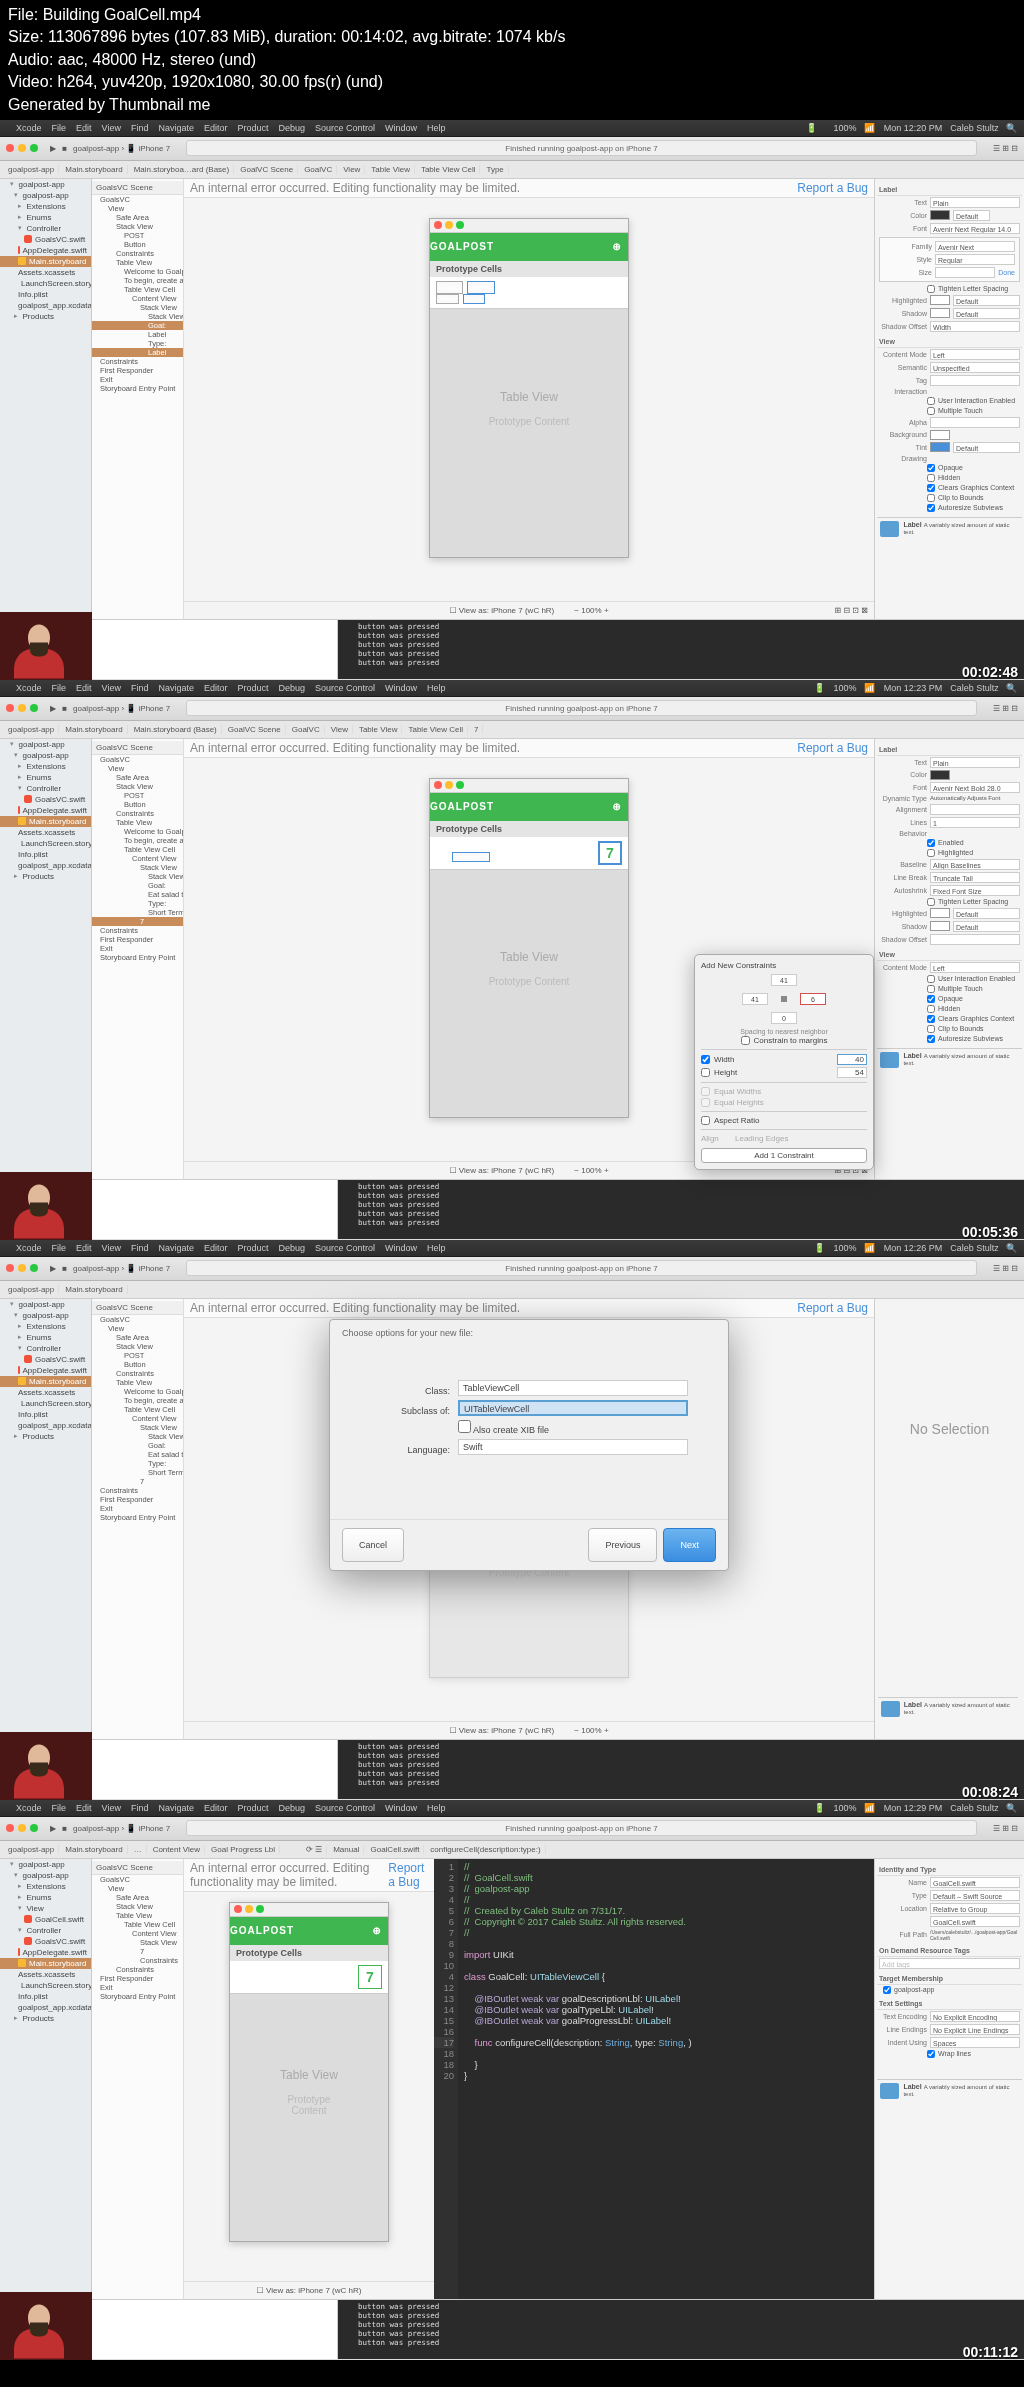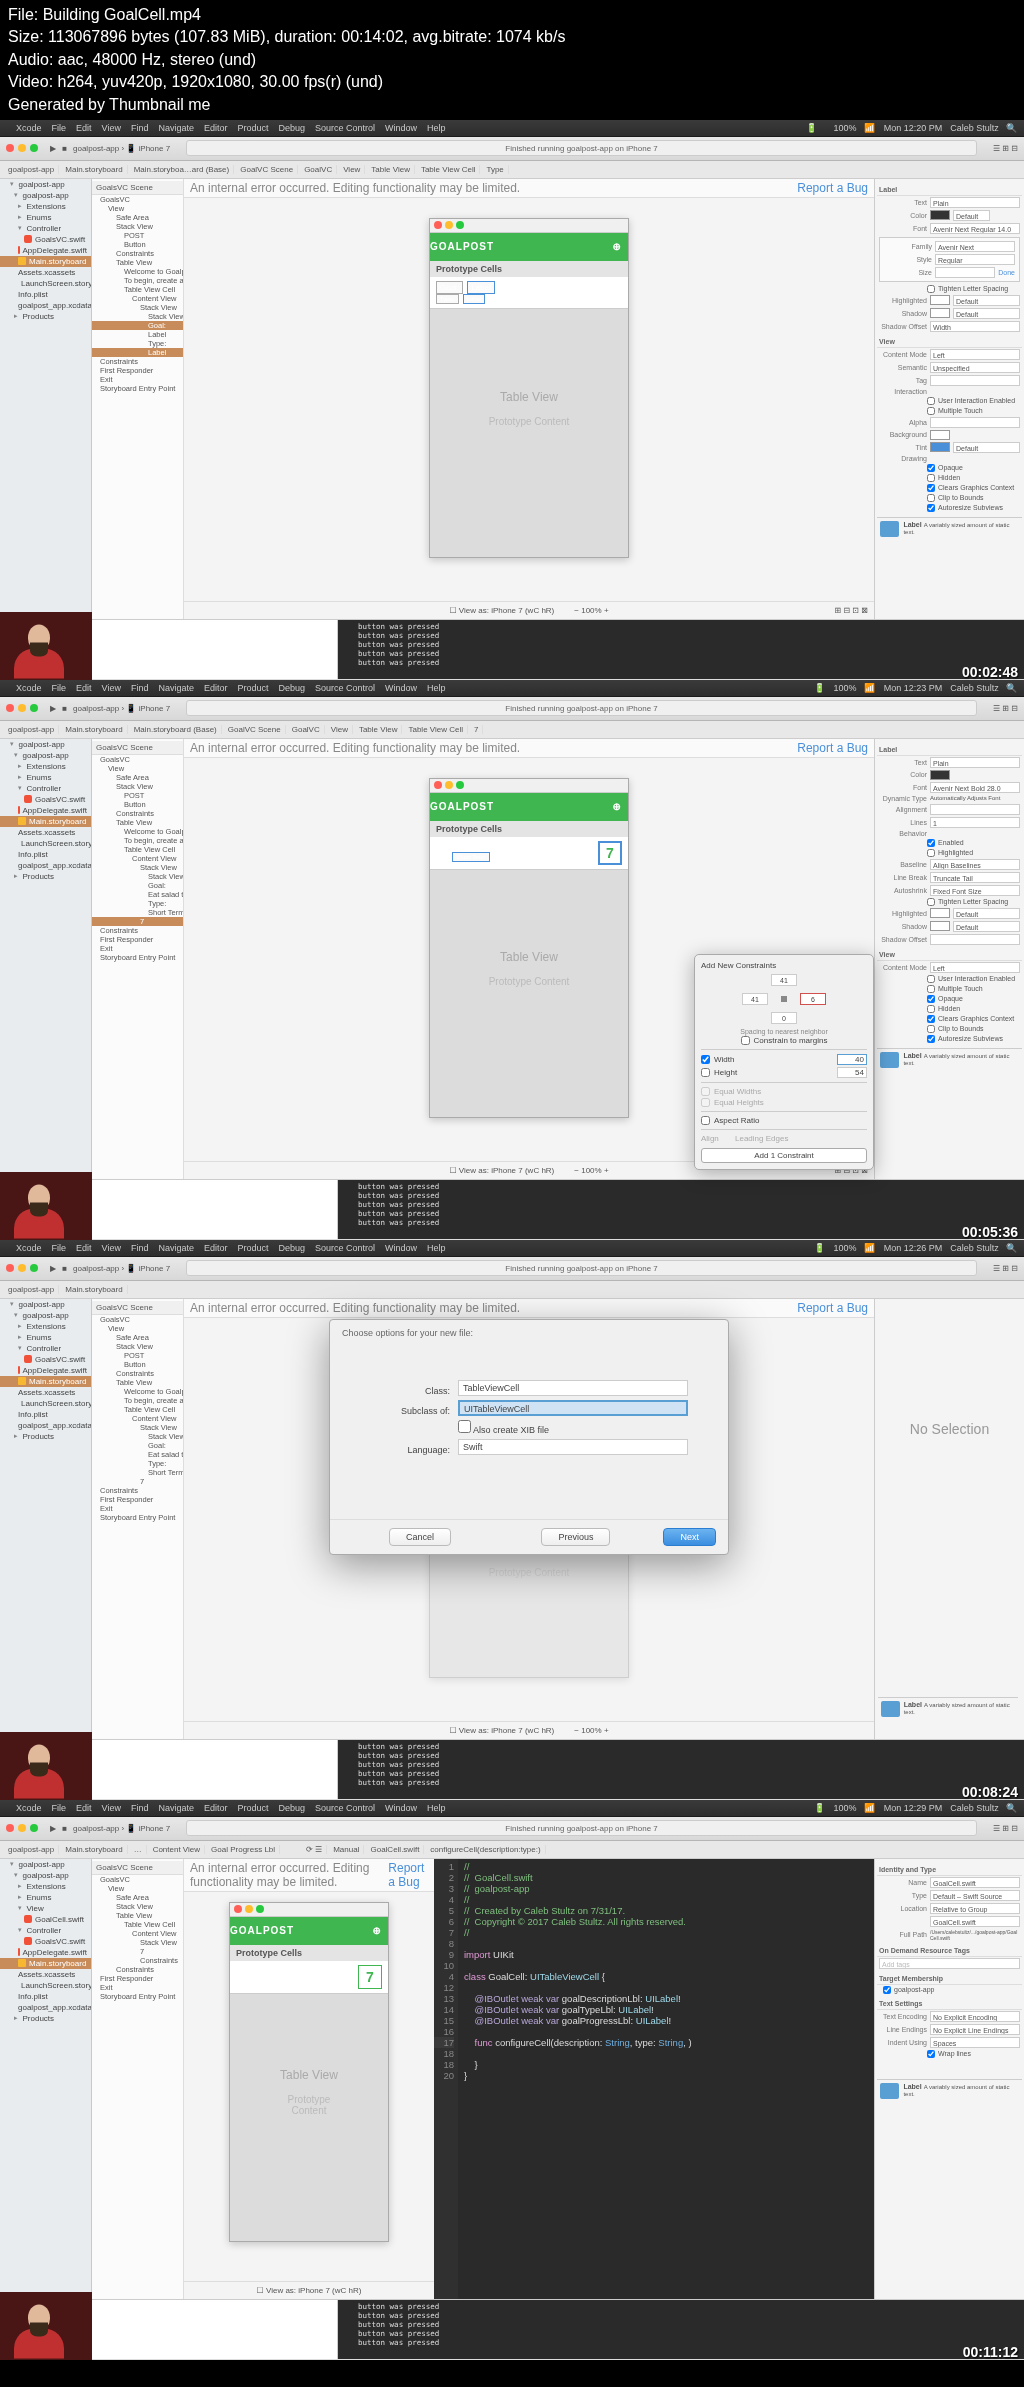--- a/index.html
+++ b/index.html
@@ -91,21 +91,21 @@
 
 
 .sheet { position: absolute; left: 50%; top: 20px; transform: translateX(-50%); width: 400px; background: #f0f0f0; border: 1px solid #aaa; border-radius: 4px; box-shadow: 0 10px 40px rgba(0,0,0,0.4); z-index: 60; font-size: 9px; color: #444; }
 .sheet .shdr { padding: 8px 12px; font-size: 9px; color: #666; }
 .sheet .sbody { padding: 30px 40px 60px; }
 .sheet .srow { display: flex; align-items: flex-end; margin: 4px 0; gap: 8px; }
 .sheet .srow label { width: 80px; text-align: right; }
 .sheet .srow .sinput { flex: 1; background: #fff; border: 1px solid #ccc; padding: 2px 4px; height: 16px; }
 .sheet .srow .sinput.sel { border: 2px solid #5a9fd4; background: #cfe3f5; }
 .sheet .sfooter { display: flex; justify-content: space-between; padding: 8px 12px; border-top: 1px solid #ddd; }
-.sheet .sbtn { background: linear-gradient(#fff,#eee); border: 1px solid #bbb; border-radius: 4px; padding: 3px 16px; font-size: 9px; margin-left: 47px; }
+.sheet .sbtn { background: linear-gradient(#fff,#eee); border: 1px solid #bbb; border-radius: 4px; padding: 11px 16px; font-size: 9px; }
 .sheet .sbtn.primary { background: linear-gradient(#6cb4f0,#3a8de0); color: #fff; border-color: #2a7dd0; }
 
 
 .code-editor { flex: 1; background: #2a2a2a; color: #ddd; font-family: Menlo, monospace; font-size: 9.5px; display: flex; overflow: hidden; }
 .code-editor .gutter { width: 24px; background: #303030; color: #888; text-align: right; padding: 2px 4px 2px 0; }
 .code-editor .code { flex: 1; padding: 2px 6px; white-space: pre; }
 .tok-c { color: #7fbf7f; } .tok-k { color: #e19ad6; } .tok-t { color: #9fd8e8; } .tok-a { color: #b8a6d9; } .tok-p { color: #70b0e0; }
 
 
 .webcam { position: absolute; left: 0; bottom: 0; width: 92px; height: 68px; background: #4a1515; z-index: 30; overflow: hidden; }

